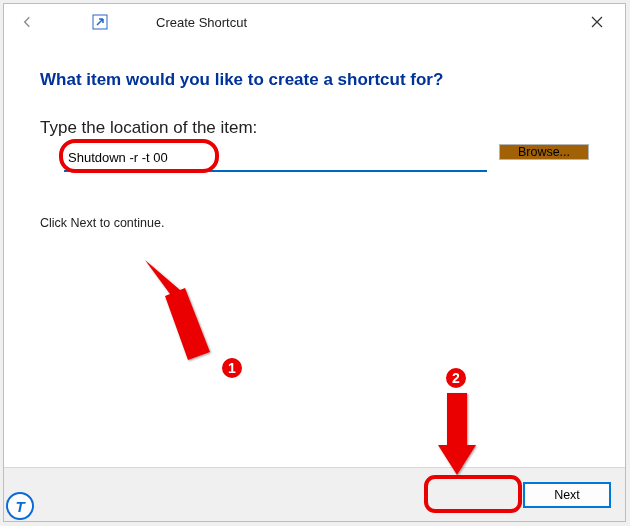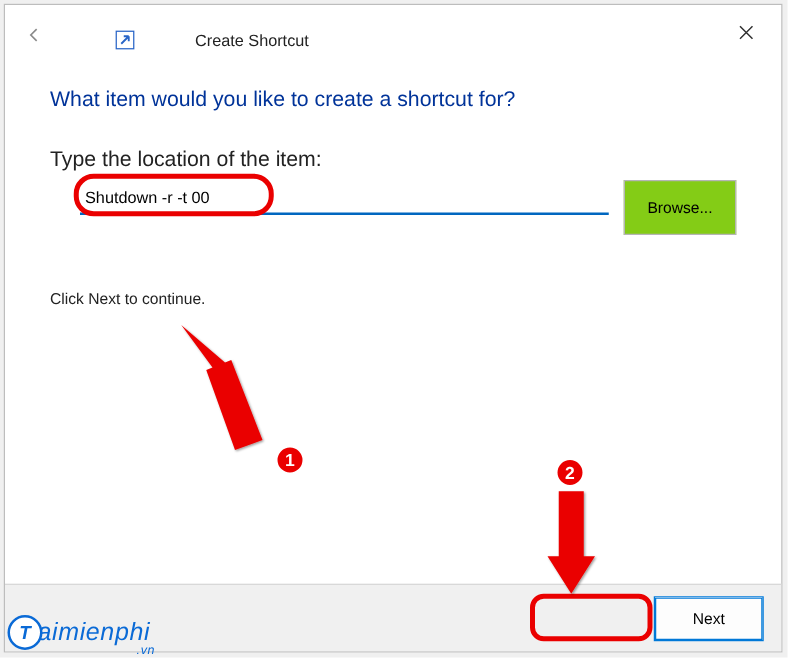--- a/index.html
+++ b/index.html
@@ -13,21 +13,21 @@
   }
   .frame {
     position: absolute;
     left: 3px; top: 3px; right: 4px; bottom: 4px;
     border: 1px solid #bdbdbd;
     background: #fff;
   }
   .titlebar {
     height: 36px;
     display: flex;
-    align-items: flex-end;
+    align-items: center;
     padding: 0 8px 0 12px;
     gap: 40px;
   }
   .back-arrow {
     width: 24px; height: 24px;
     display: flex; align-items: center; justify-content: center;
     color: #8a8a8a;
   }
   .back-arrow svg { width: 16px; height: 16px; stroke: currentColor; }
   .title-icon {
@@ -46,21 +46,21 @@
     color: #444;
   }
   .close-x svg { width: 12px; height: 12px; }
 
   .content {
     padding: 30px 36px 10px 36px;
   }
   .heading {
     color: #003399;
     font-size: 17px;
-    font-weight: 400;
+    font-weight: 700;
     margin-bottom: 28px;
   }
   .description {
     color: #222;
     font-size: 12.5px;
     line-height: 1.5;
     margin-bottom: 28px;
     max-width: 520px;
   }
   .field-label {
@@ -92,23 +92,23 @@
   }
   .location-highlight {
     position: absolute;
     left: -5px; top: -5px;
     width: 160px; height: 34px;
     border: 4px solid #ea0000;
     border-radius: 16px;
     pointer-events: none;
   }
   .browse-btn {
-    width: 90px; height: 44px;
+    width: 90px; height: 16px;
     border: 1px solid #b5b5b5;
-    background: #84cc16;
+    background: #a16207;
     font-size: 12.5px;
     cursor: pointer;
   }
 
   .continue-text {
     color: #222;
     font-size: 12.5px;
   }
 
   .footer {
@@ -117,21 +117,21 @@
     height: 54px;
     border-top: 1px solid #d8d8d8;
     background: #f0f0f0;
     display: flex;
     align-items: center;
     justify-content: flex-end;
     padding: 0 14px;
     gap: 8px;
   }
   .footer-btn {
-    width: 88px; height: 36px;
+    width: 88px; height: 26px;
     border: 1px solid #b5b5b5;
     background: #fdfdfd;
     font-size: 12.5px;
     cursor: pointer;
   }
   .footer-btn.primary {
     border-color: #0078d7;
     box-shadow: 0 0 0 1px #0078d7 inset;
   }
   .next-highlight {
@@ -242,17 +242,13 @@
 
 <svg class="anno" style="left:0;top:0" width="630" height="526">
   <polygon points="457,475 438,445 447,445 447,393 467,393 467,445 476,445" fill="#ea0000" filter="url(#ds)"></polygon>
 </svg>
 
 <div class="badge badge-1">1</div>
 <div class="badge badge-2">2</div>
 
 <div class="watermark">
   <div class="wm-circle">T</div>
-  <div class="wm-text">
-    <span>aimienphi</span>
-    <span class="wm-sub">.vn</span>
-  </div>
 </div>
 
 </body></html>

